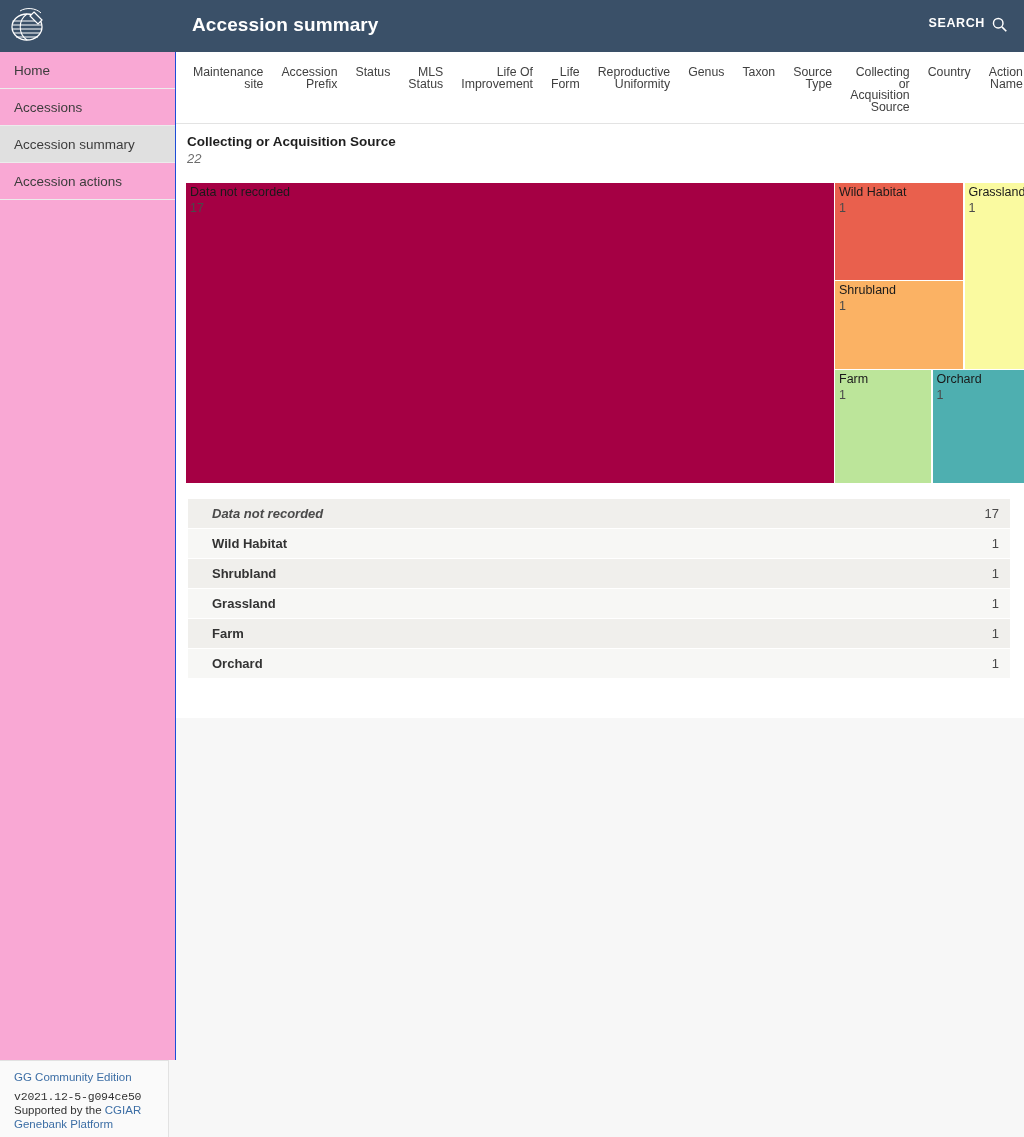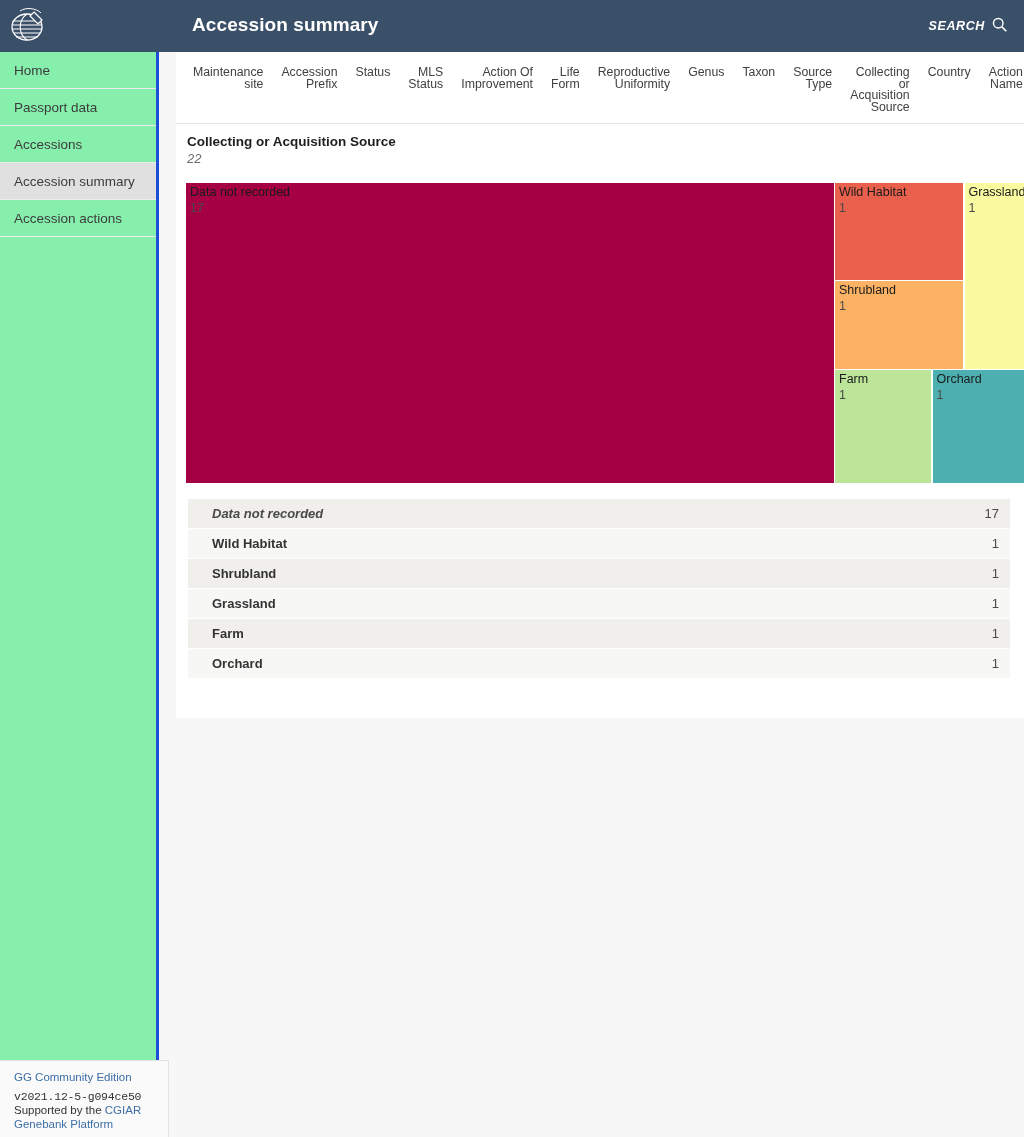--- a/index.html
+++ b/index.html
@@ -22,33 +22,33 @@
     width: 52px; height: 52px; margin-left: 2px;
     display: flex; align-items: center; justify-content: center;
   }
   .appbar-title {
     position: absolute; left: 192px; top: 14px;
     color: #ffffff; font-size: 19px; font-weight: bold;
     letter-spacing: .1px;
   }
   .search-btn {
     position: absolute; right: 16px; top: 16px;
-    display: flex; align-items: flex-end; gap: 6px;
-    color: #fff; cursor: pointer; font-style: italic;
+    display: flex; align-items: flex-start; gap: 6px;
+    color: #fff; cursor: pointer;
   }
   .search-label {
     font-size: 12.5px; letter-spacing: .6px; font-weight: bold;
   }
 
   
   .sidebar {
     position: absolute; left: 0; top: 52px;
-    width: 159px; height: 1008px;
-    background: #86efac;
-    border-right: 3px solid #1d4ed8;
+    width: 176px; height: 1008px;
+    background: #f9a8d4;
+    border-right: 1px solid #1d4ed8;
   }
   .nav-item {
     height: 37px; display: flex; align-items: center;
     padding-left: 14px;
     font-size: 13.5px; color: #3c3c3c;
     border-bottom: 1px solid #ececec;
     cursor: pointer;
   }
   .nav-item:first-child { border-top: none; }
   .nav-item.active { background: #e0e0e0; }
@@ -171,23 +171,20 @@
       <line x1="12.8" y1="12.8" x2="18" y2="18" stroke="#ffffff" stroke-width="1.9"></line>
     </svg>
   </div>
 </div>
 
 <div class="sidebar" id="sidebar">
     <div class="nav-item">
       <span>Home</span>
     </div>
     <div class="nav-item">
-      <span>Passport data</span>
-    </div>
-    <div class="nav-item">
       <span>Accessions</span>
     </div>
     <div class="nav-item active">
       <span>Accession summary</span>
     </div>
     <div class="nav-item">
       <span>Accession actions</span>
     </div>
   </div>
 
@@ -204,21 +201,21 @@
 <div class="main">
 
   <div class="tabbar" id="tabbar">
       <div class="tab">Maintenance
 site</div>
       <div class="tab">Accession
 Prefix</div>
       <div class="tab">Status</div>
       <div class="tab">MLS
 Status</div>
-      <div class="tab">Action Of
+      <div class="tab">Life Of
 Improvement</div>
       <div class="tab">Life
 Form</div>
       <div class="tab">Reproductive
 Uniformity</div>
       <div class="tab">Genus</div>
       <div class="tab">Taxon</div>
       <div class="tab">Source
 Type</div>
       <div class="tab">Collecting

